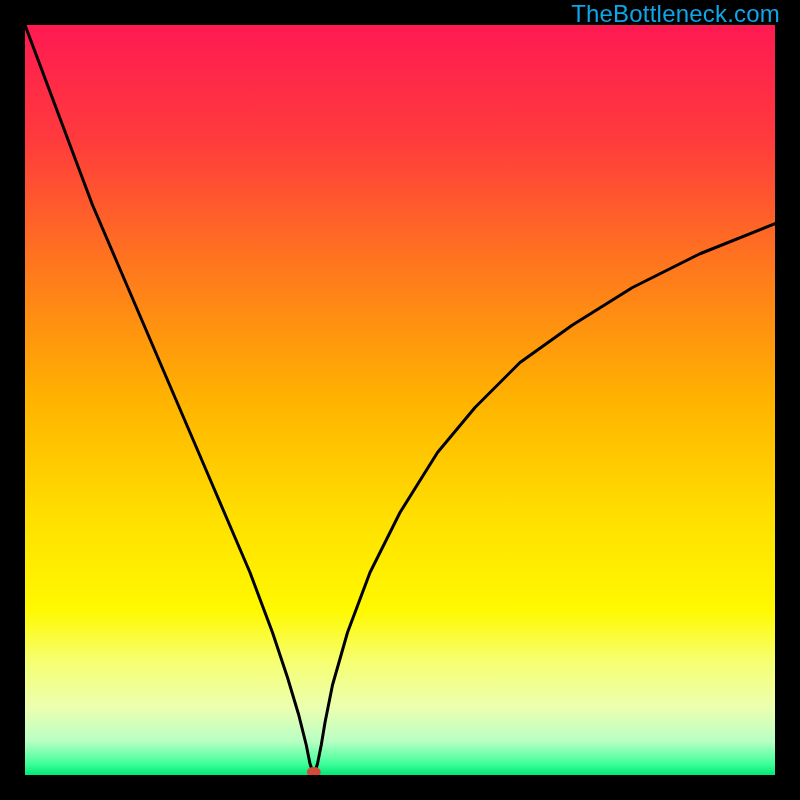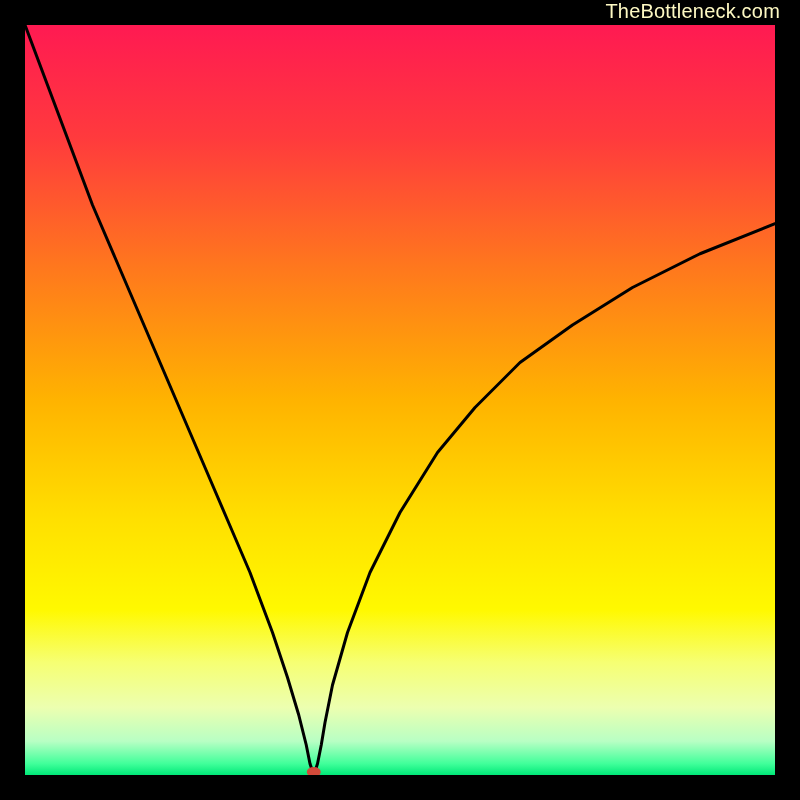--- a/index.html
+++ b/index.html
@@ -14,22 +14,22 @@
   .outer {
     width: 800px;
     height: 800px;
     background: #000;
     position: relative;
   }
   .watermark {
     position: absolute;
     top: 0px;
     right: 20px;
-    color: #fef9c3;
-    font-size: 20px;
+    color: #0ea5e9;
+    font-size: 24px;
     font-weight: 500;
     letter-spacing: 0.2px;
     z-index: 10;
   }
   .plot-wrap {
     position: absolute;
     left: 25px;
     top: 25px;
     width: 750px;
     height: 750px;

